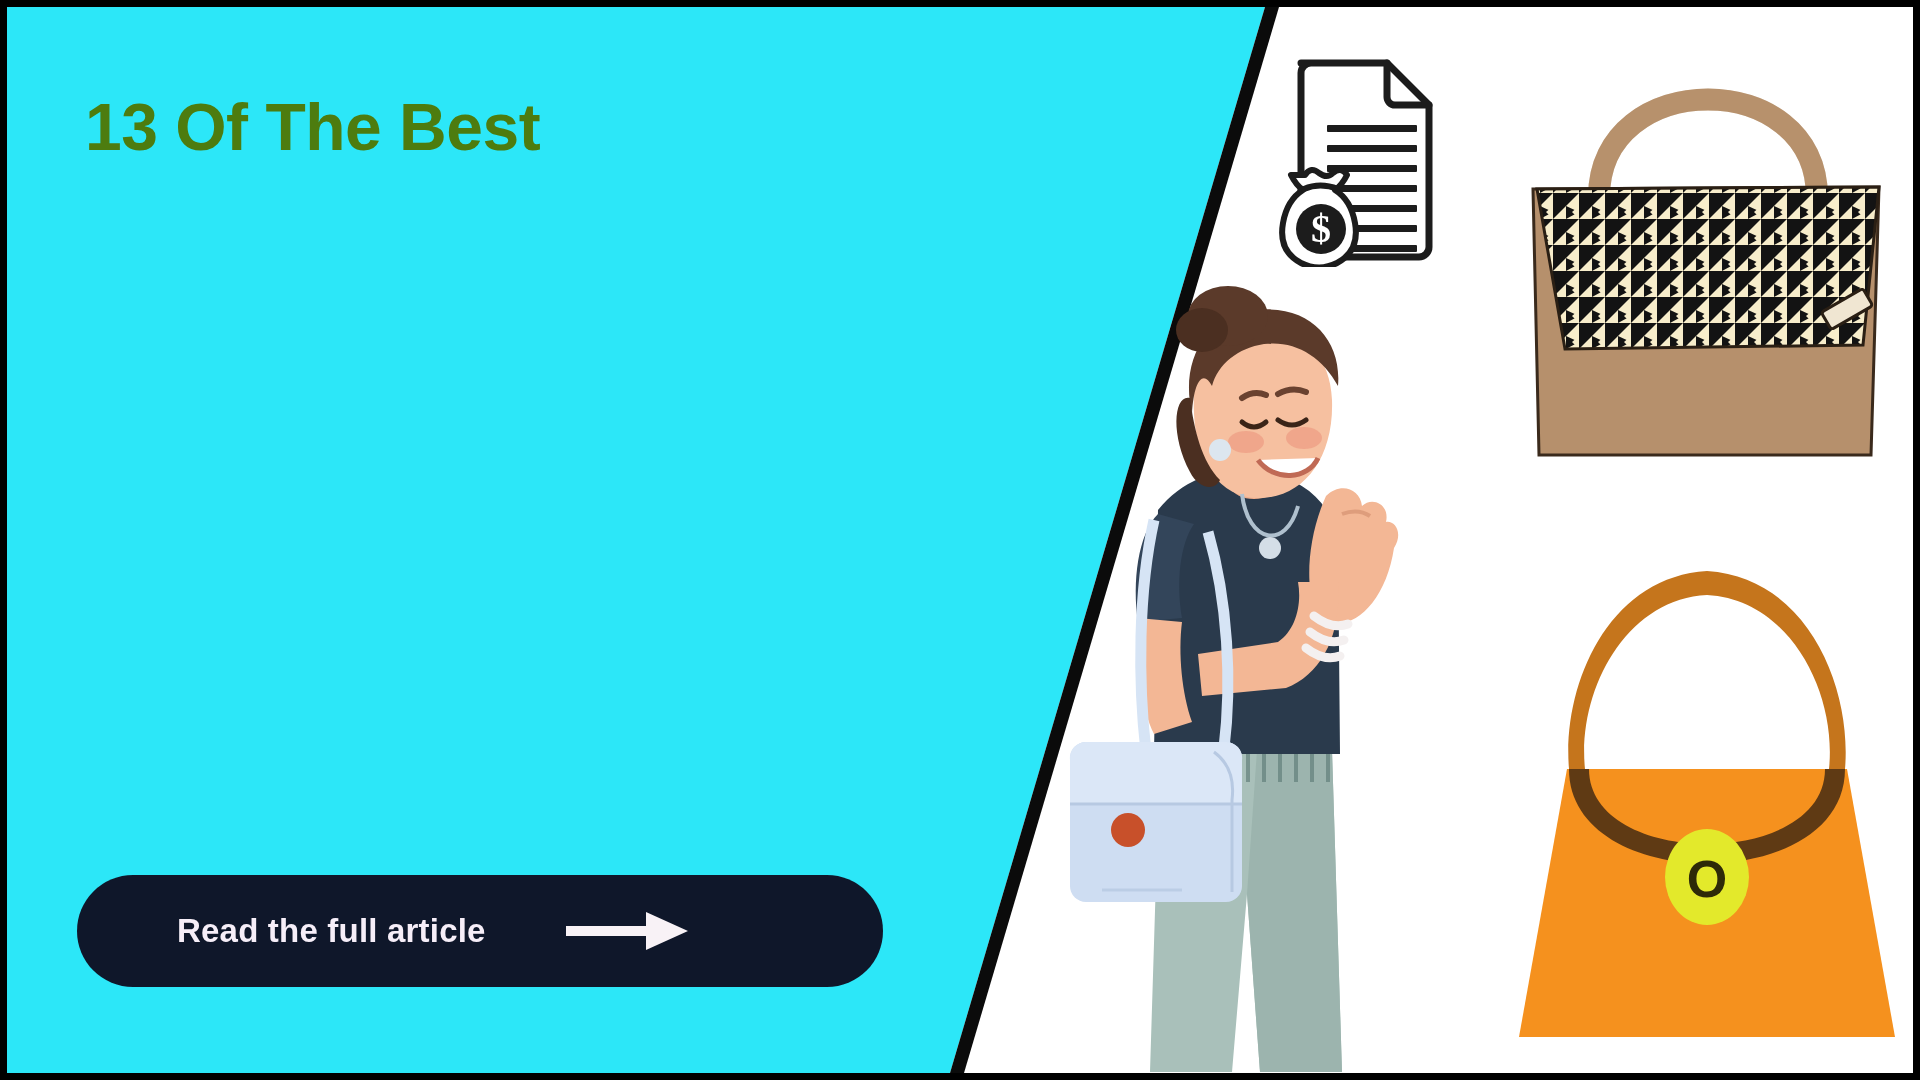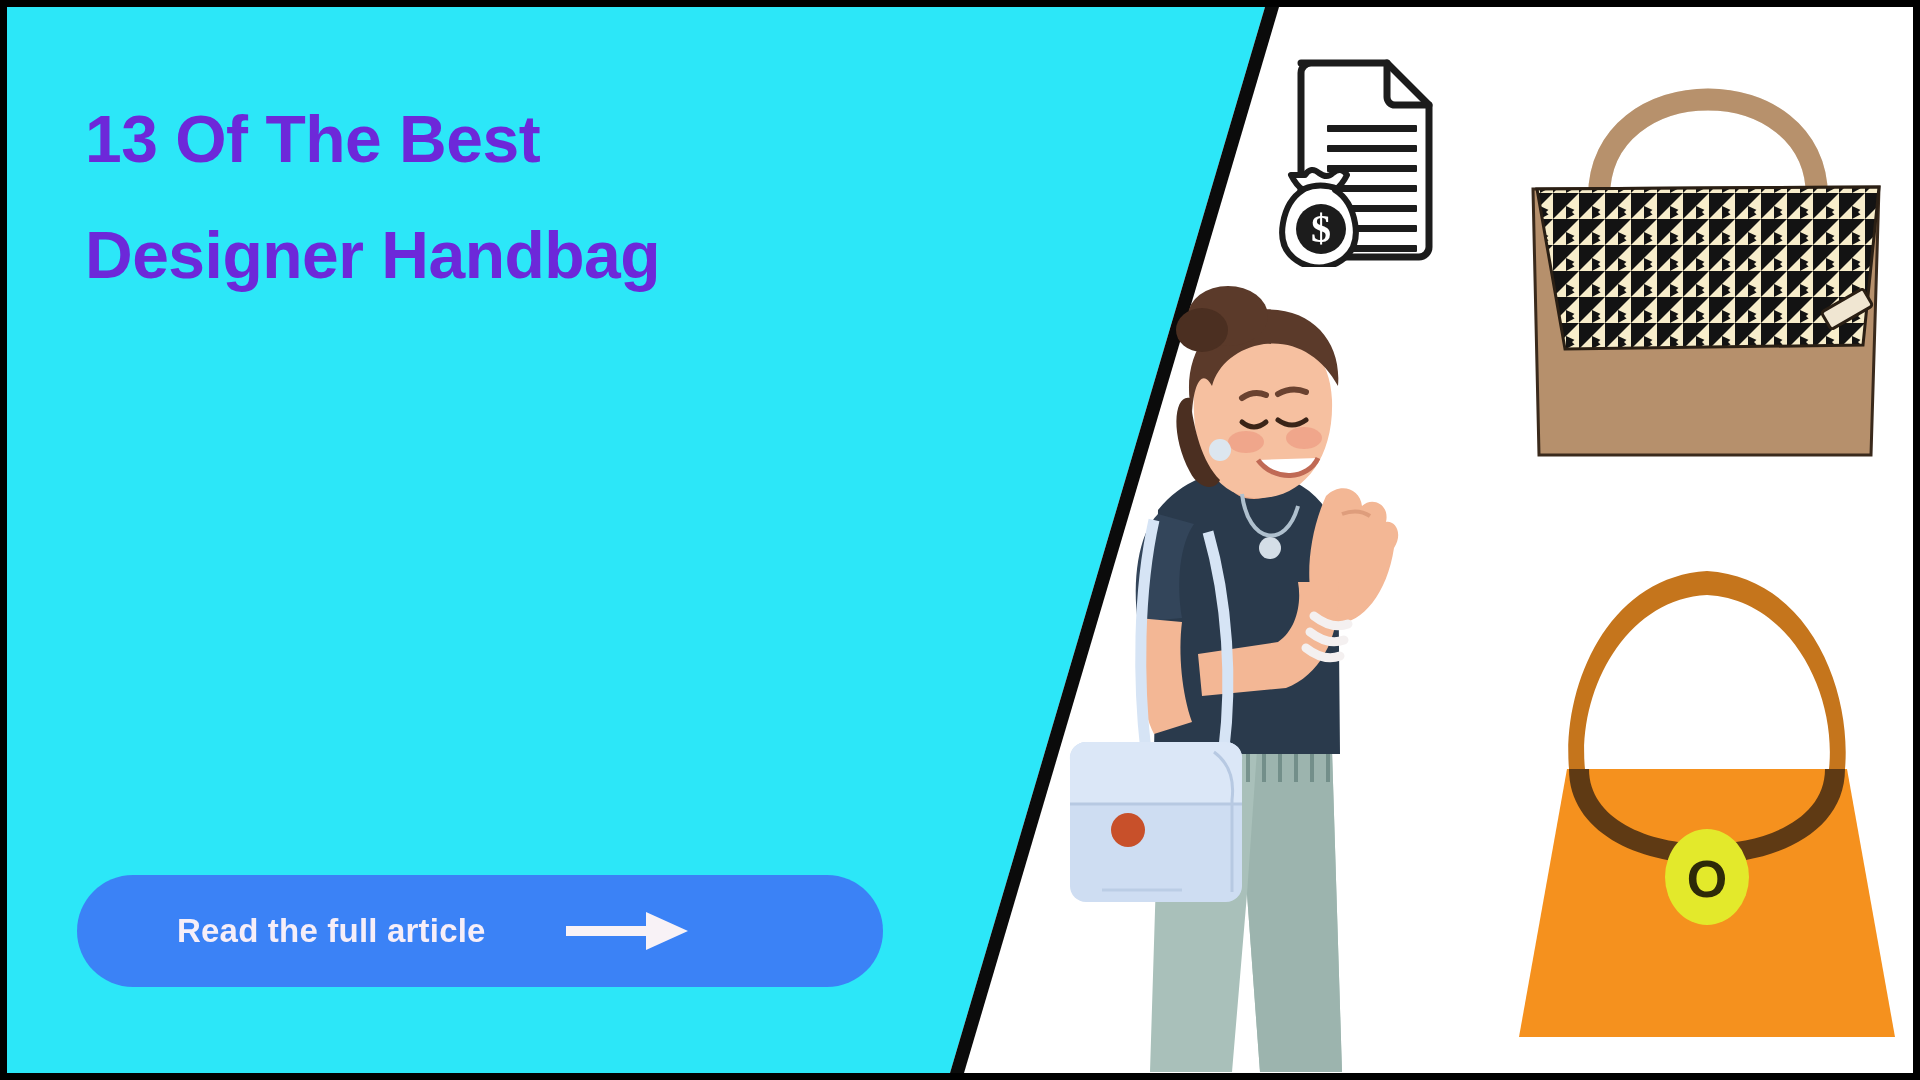--- a/index.html
+++ b/index.html
@@ -37,38 +37,38 @@
     position:absolute; left:0; top:0;
     width:1300px; height:1066px;
     background:#0b0b0b;
     clip-path: polygon(1258px 0, 1272px 0, 957px 1066px, 943px 1066px);
     z-index:2;
   }
 
   
   .headline{
     position:absolute;
-    left:78px; top:74px;
+    left:78px; top:62px;
     width:830px;
     z-index:4;
-    color:#6d28d9;
+    color:#4d7c0f;
     font-size:66px;
     font-weight:bold;
     line-height:116px;
     letter-spacing:-0.5px;
     font-family:"Liberation Sans", sans-serif;
   }
   .headline .ln{ display:block; white-space:nowrap; }
 
   
   .cta{
     position:absolute;
     left:70px; top:868px;
     width:806px; height:112px;
-    background:#3b82f6;
+    background:#0f172a;
     border-radius:56px;
     display:flex;
     align-items:center;
     z-index:5;
     cursor:pointer;
   }
   .cta-label{
     color:#F6EEF8;
     font-size:33px;
     font-weight:bold;
@@ -246,21 +246,20 @@
           <path d="M28 522 h172" stroke="#B7C9E2" stroke-width="3"></path>
           <circle cx="86" cy="548" r="17" fill="#C8502A"></circle>
           <path d="M172 470 q22 16 18 48 l0 92" stroke="#B7C9E2" stroke-width="3" fill="none"></path>
           <path d="M60 608 h80" stroke="#BBCDE5" stroke-width="3" fill="none"></path>
         </g>
       </svg>
     </div>
 
     <div class="headline">
       <span class="ln">13 Of The Best</span>
-      <span class="ln">Designer Handbag</span>
     </div>
 
     <div class="cta">
       <span class="cta-label">Read the full article</span>
       <span class="cta-arrow">
         <svg width="126" height="46" viewBox="0 0 126 46">
           <path d="M2 18 H82 V4 L124 23 L82 42 V28 H2 Z" fill="#F8F2F6"></path>
         </svg>
       </span>
     </div>

